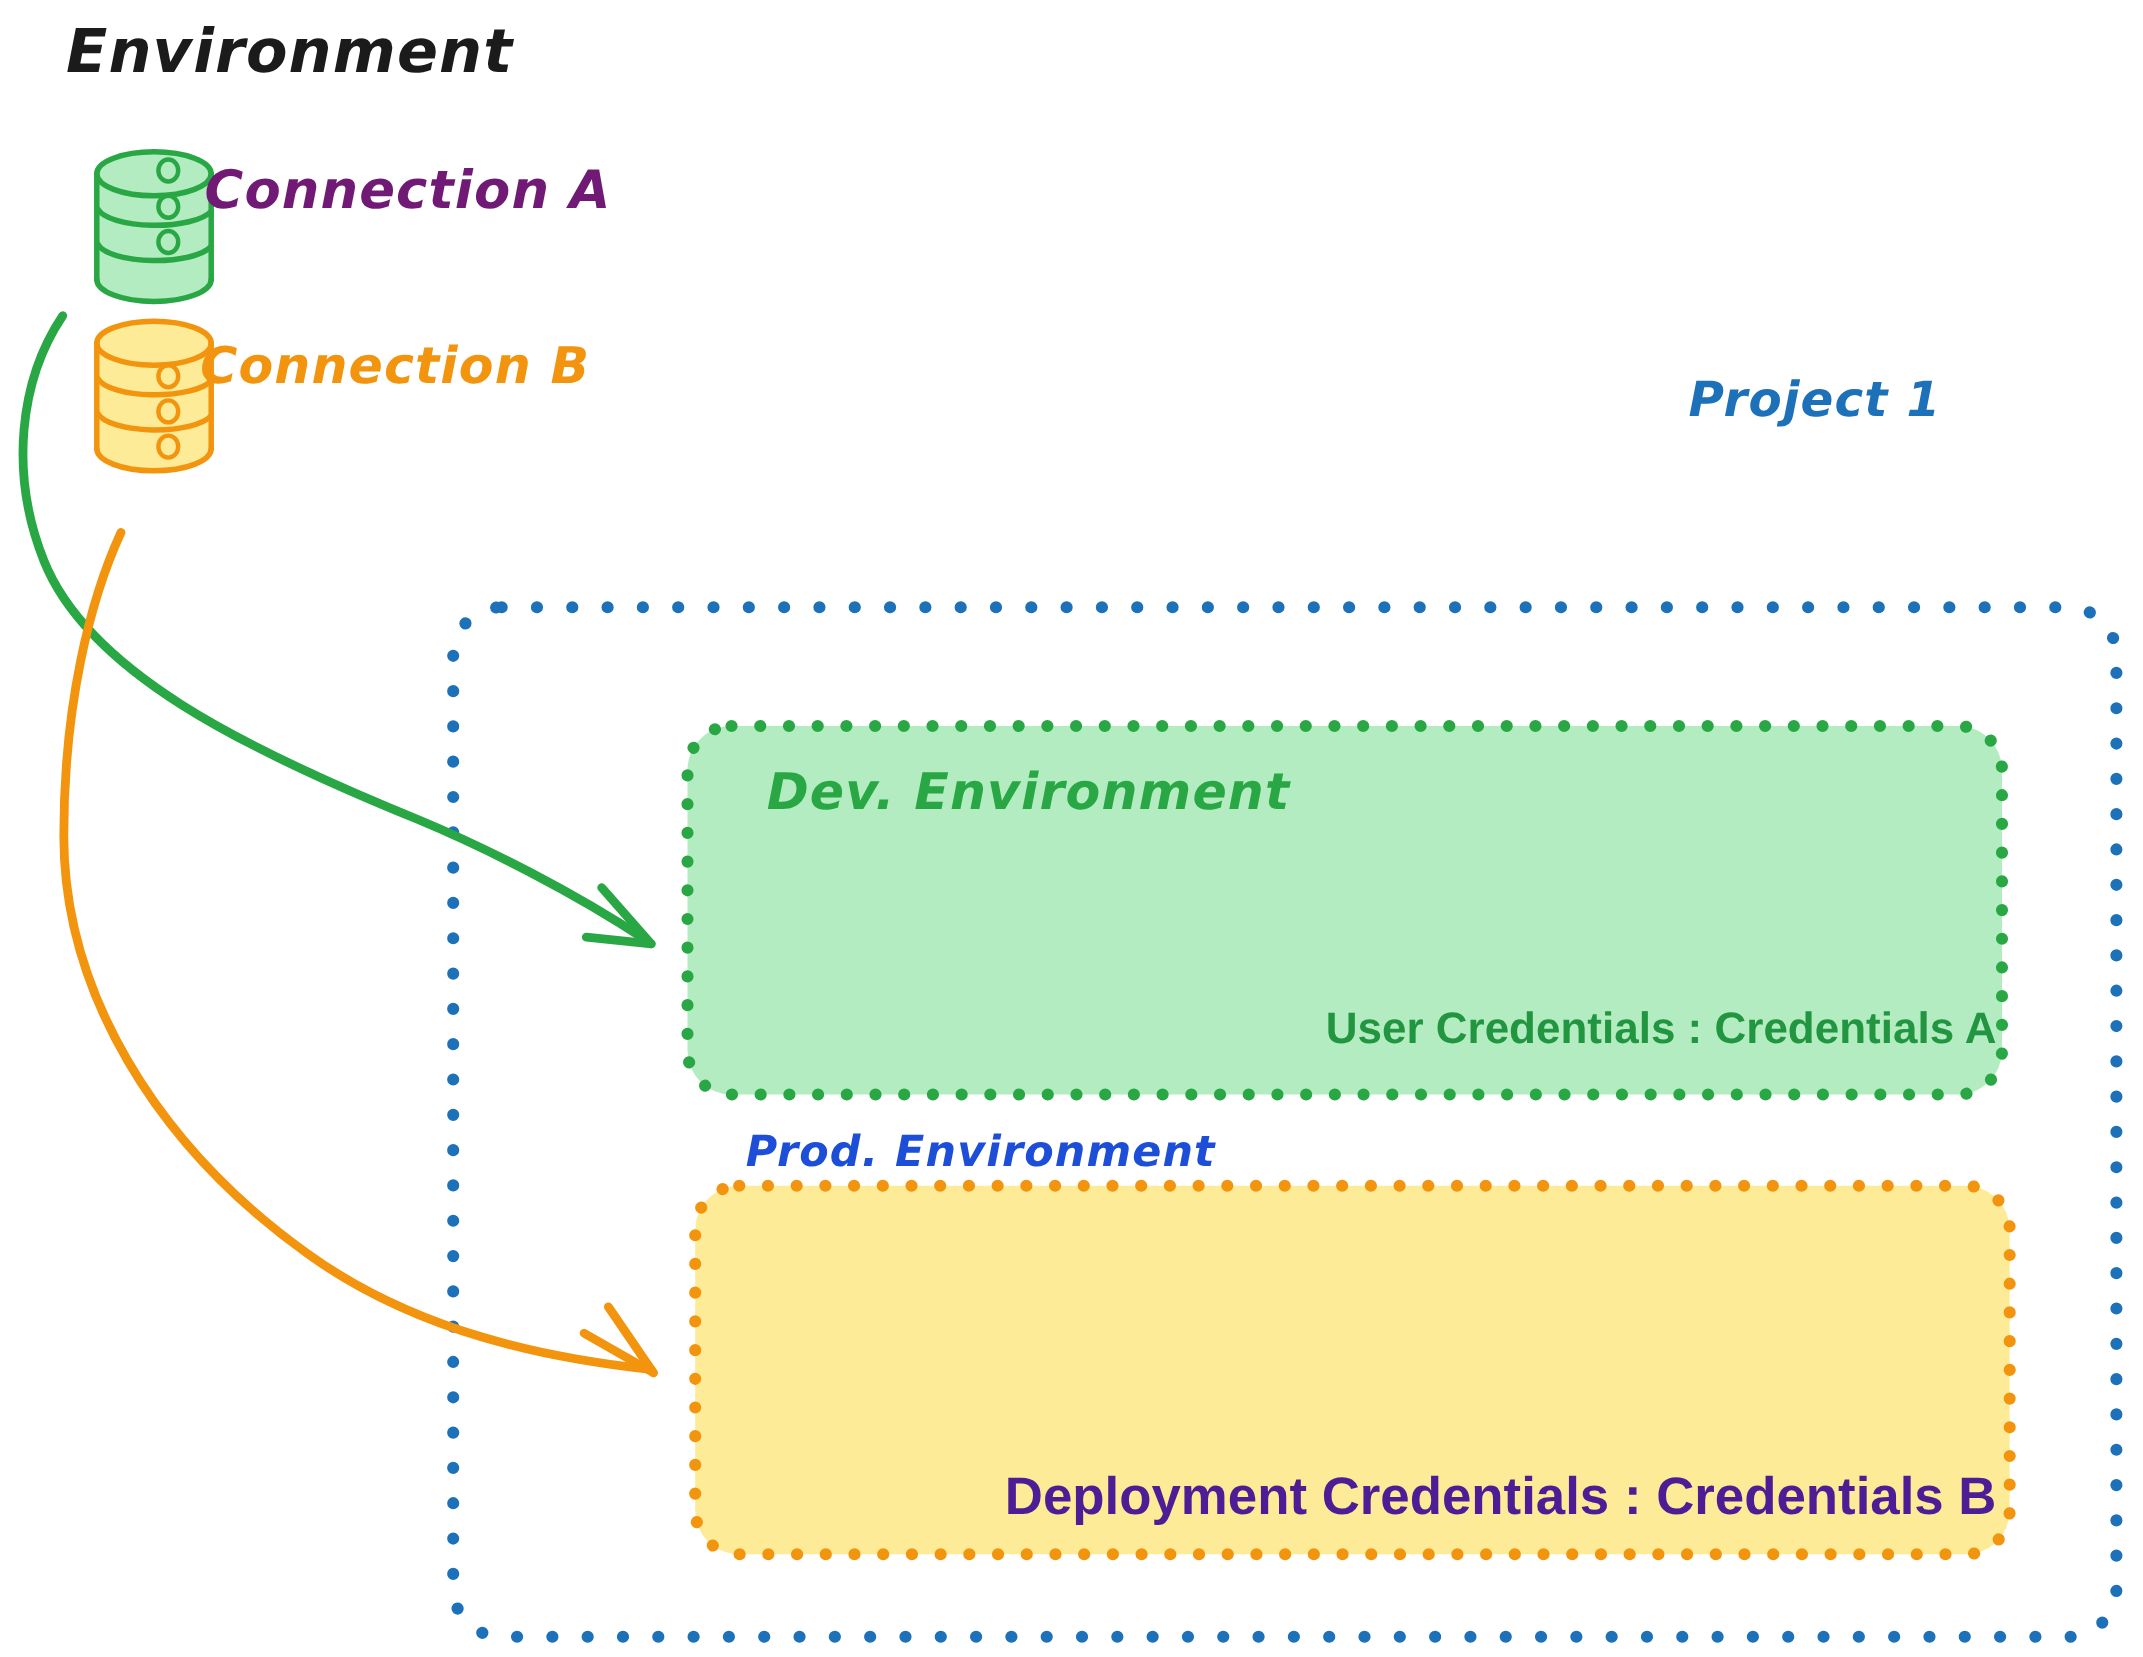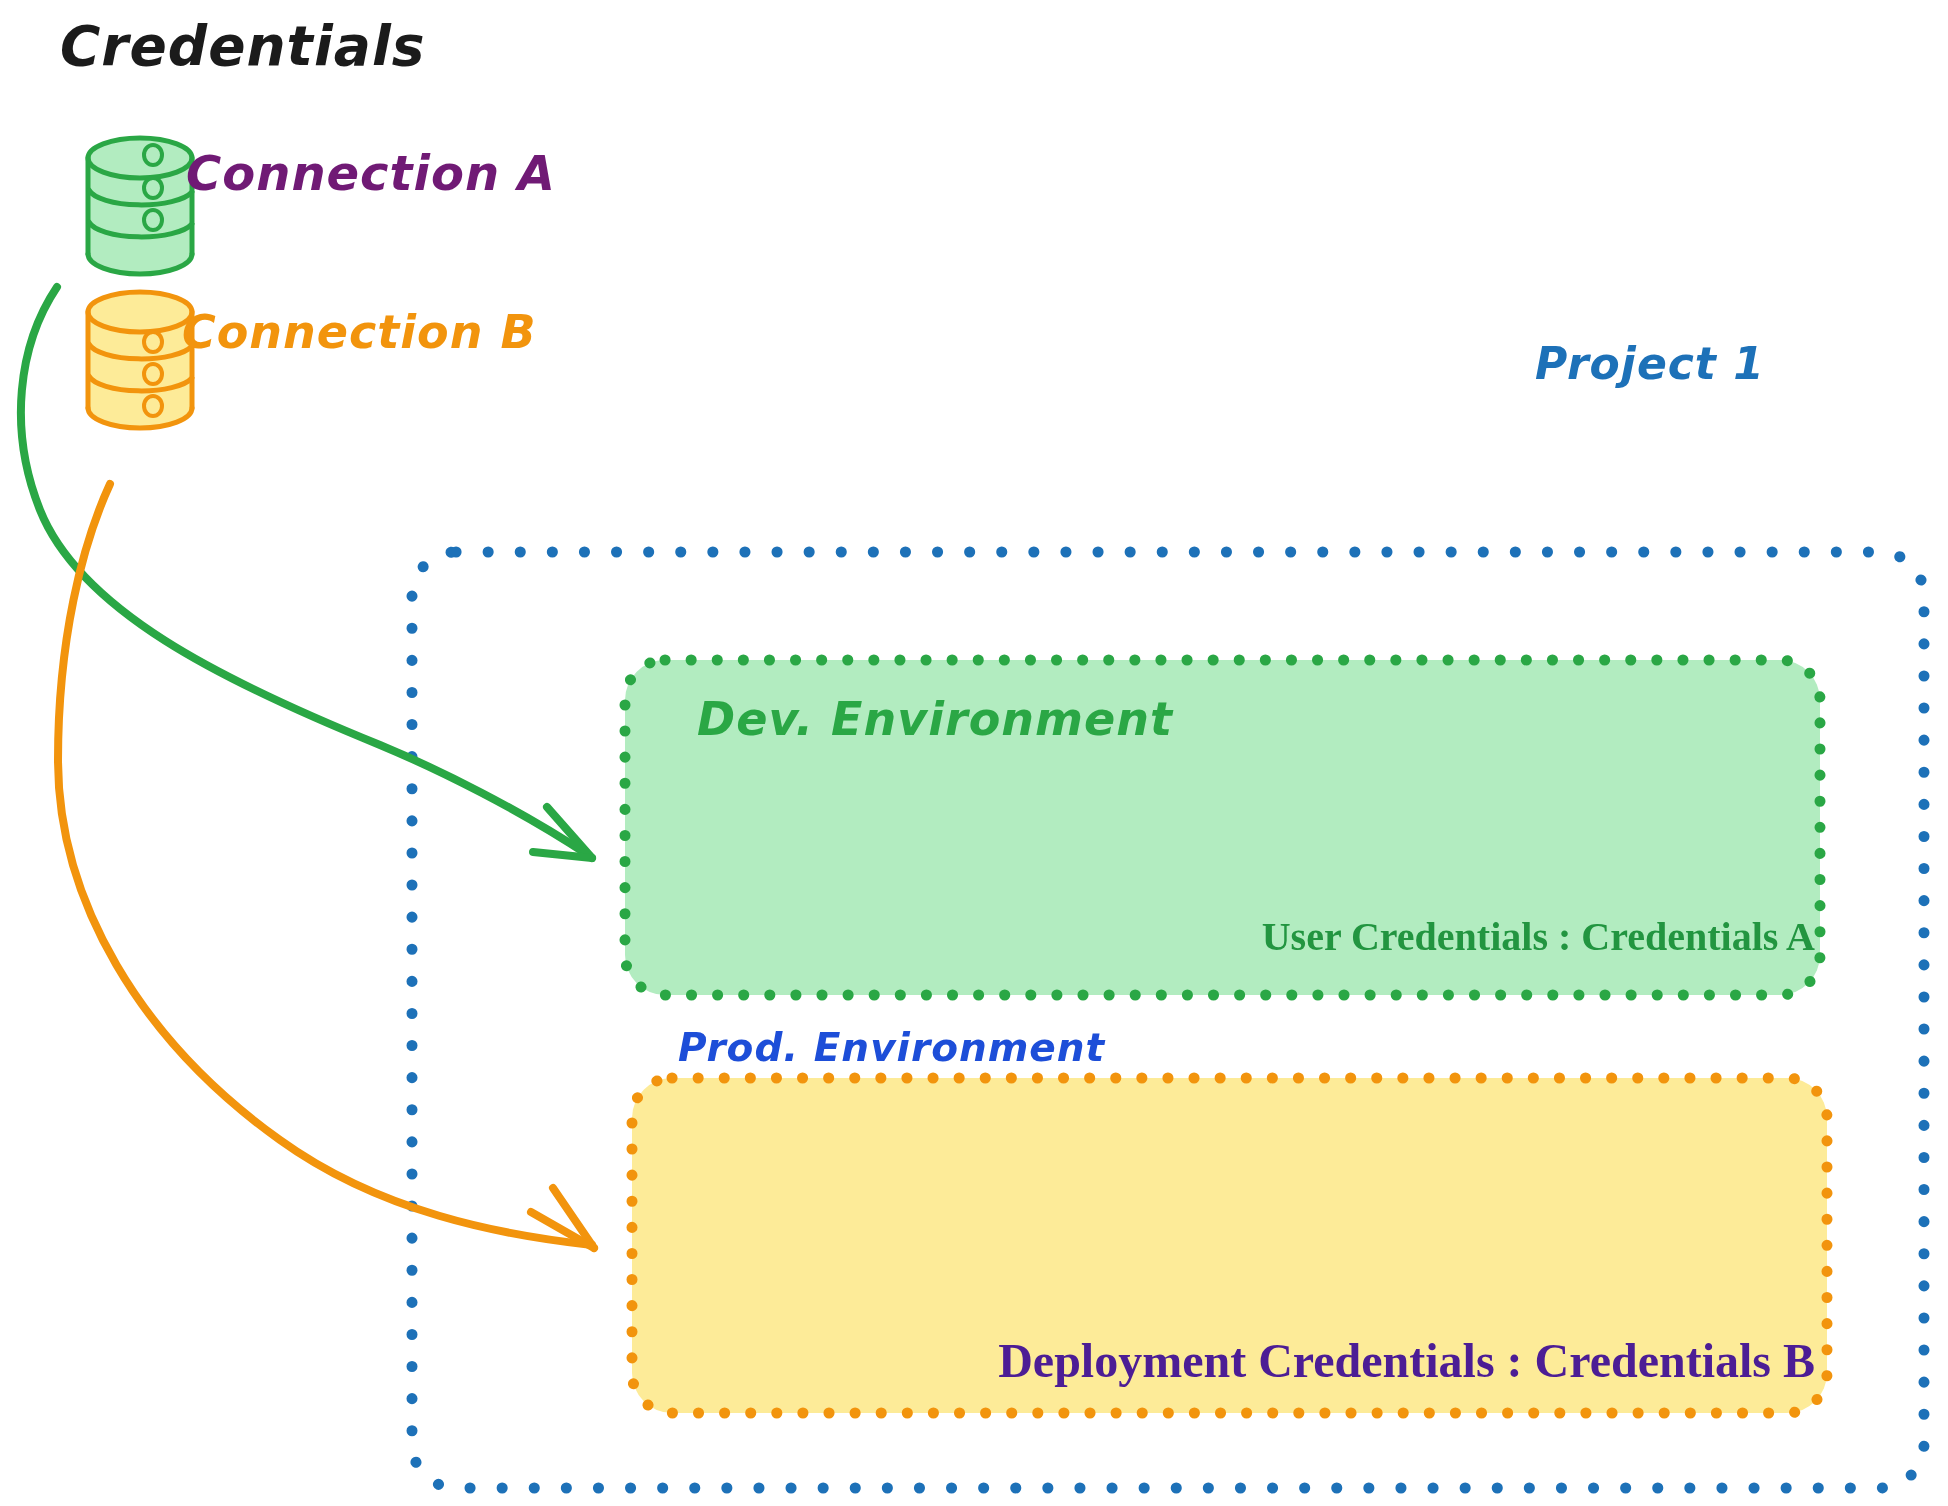--- a/index.html
+++ b/index.html
@@ -29,21 +29,21 @@
     white-space: pre;
     font-family: "DejaVu Sans", sans-serif;
   }
   
   .hand {
     font-family: "DejaVu Sans", sans-serif;
     font-style: italic;
     letter-spacing: 1px;
   }
   .mono {
-    font-family: Liberation Serif, serif;
+    font-family: Liberation Sans, sans-serif;
     letter-spacing: 0px;
   }
   #title-connections {
     left: 60px;
     top: 14px;
     font-size: 55px;
     color: #1b1b1b;
     font-weight: 600;
   }
   #label-connection-a {
@@ -154,21 +154,21 @@
     <g>
       <path d="M110 484
                C 82 545, 58 640, 58 760
                C 58 900, 140 1040, 280 1140
                C 380 1212, 500 1235, 592 1245" fill="none" stroke="#f2940d" stroke-width="8" stroke-linecap="round"></path>
       <path d="M553 1188 L594 1248" fill="none" stroke="#f2940d" stroke-width="8" stroke-linecap="round"></path>
       <path d="M531 1212 L594 1248" fill="none" stroke="#f2940d" stroke-width="8" stroke-linecap="round"></path>
     </g>
   </svg>
 
-  <div class="txt hand" id="title-connections">Credentials</div>
+  <div class="txt hand" id="title-connections">Environment</div>
 
   <div class="txt hand" id="label-connection-a">Connection A</div>
 
   <div class="txt hand" id="label-connection-b">Connection B</div>
 
   <div class="txt hand" id="label-project-1">Project 1</div>
 
   <div class="txt hand" id="label-dev-env">Dev. Environment</div>
 
   <div class="txt mono" id="label-dev-credentials">User Credentials : Credentials A</div>

